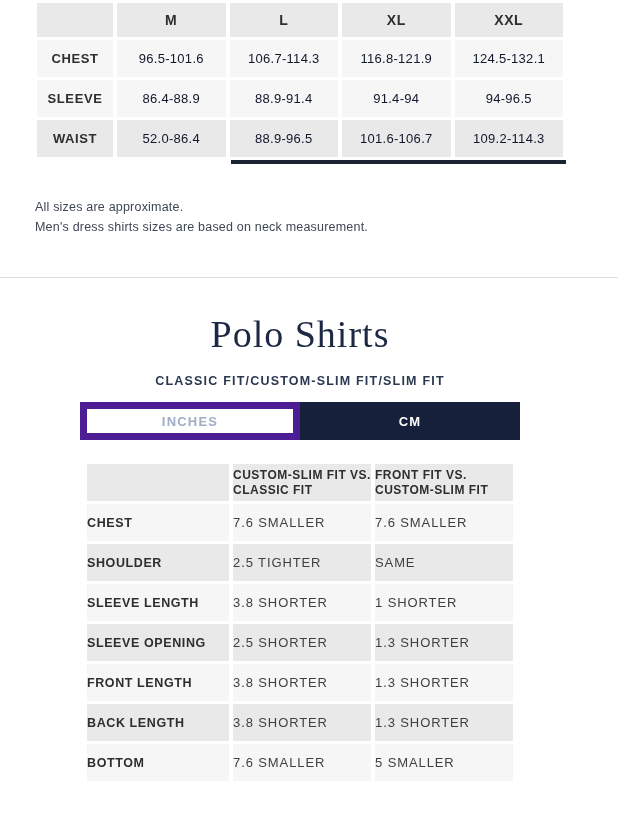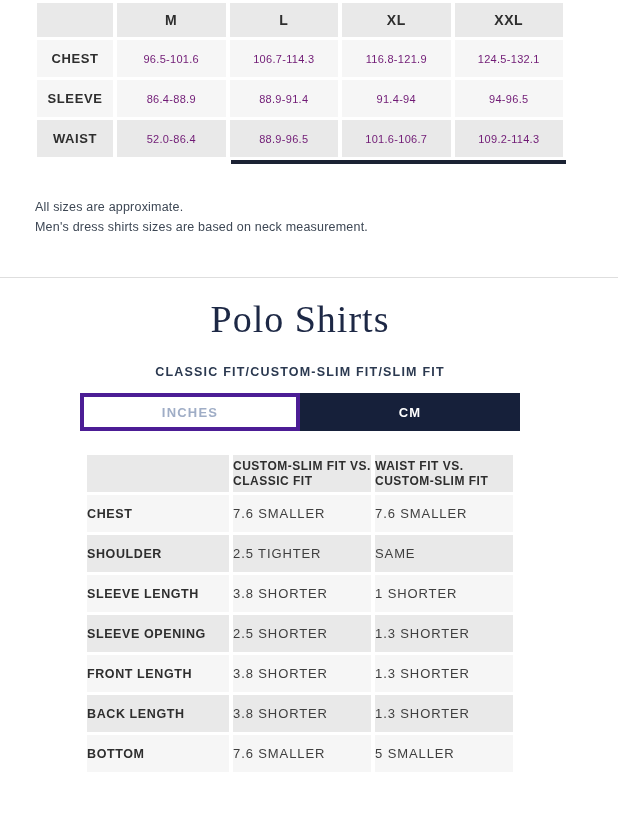--- a/index.html
+++ b/index.html
@@ -9,21 +9,21 @@
     -webkit-font-smoothing:antialiased;
   }
   .content{width:600px;}
 
   
   .t1-wrap{margin:0 0 0 33px;width:534px;}
   table{border-collapse:separate;table-layout:fixed;}
   #t1{border-spacing:4px 3px;width:534px;}
   #t1 th,#t1 td{
     text-align:center;vertical-align:middle;padding:0;
-    font-size:11px;color:#701a75;letter-spacing:.3px;
+    font-size:13px;color:#0f172a;letter-spacing:.3px;
   }
   #t1 .col-label{width:76px;}
   #t1 thead th{height:34px;font-weight:bold;font-size:14px;color:#2e2e2e;letter-spacing:.6px;}
   #t1 tbody th,#t1 tbody td{height:37px;}
   #t1 tbody th{font-weight:bold;font-size:13px;color:#2e2e2e;letter-spacing:.6px;}
   .row-dark>*{background:#e9e9e9;}
   .row-light>*{background:#f6f6f6;}
 
   .scroll-thumb{
     margin-left:198px;width:335px;height:4px;background:#1b2233;
@@ -31,37 +31,37 @@
 
   
   .notes{margin:33px 0 0 35px;}
   .note-line{font-size:12.5px;line-height:20px;color:#3d4754;letter-spacing:.2px;}
 
   
   .divider{margin-top:40px;width:618px;height:1px;background:#dedede;}
 
   
   .polo-title{
-    margin-top:19px;text-align:center;
+    margin-top:34px;text-align:center;
     font-family:"Liberation Serif",serif;font-weight:400;
     font-size:38px;line-height:44px;color:#1d2845;letter-spacing:1px;
   }
   .polo-subtitle{
-    margin-top:24px;text-align:center;
+    margin-top:18px;text-align:center;
     font-size:12.5px;font-weight:bold;color:#2b3950;letter-spacing:1.2px;
   }
 
   .unit-tabs{
     margin:14px auto 0 auto;width:440px;height:38px;display:flex;
   }
   .unit-tab{
     width:50%;height:100%;display:flex;align-items:center;justify-content:center;
     font-size:13px;font-weight:bold;letter-spacing:1.2px;cursor:pointer;box-sizing:border-box;
   }
-  .unit-tab.inactive{background:#ffffff;border:4px solid #4c1d95;color:#9fadc6;}
+  .unit-tab.inactive{background:#ffffff;border:7px solid #4c1d95;color:#9fadc6;}
   .unit-tab.active{background:#16203a;border:1px solid #16203a;color:#ffffff;text-align:right;}
 
   
   .t2-wrap{margin:21px auto 0 auto;width:434px;}
   #t2{border-spacing:4px 3px;width:434px;}
   #t2 th,#t2 td{
     text-align:left;vertical-align:middle;padding:0;
     font-size:13px;color:#3f3f3f;letter-spacing:.9px;
   }
   #t2 .col-label{width:142px;}
@@ -141,21 +141,21 @@
     <table id="t2">
       <colgroup>
           <col class="col-label">
           <col>
           <col>
         </colgroup>
       <thead>
         <tr class="row-dark">
           <th></th>
           <th>CUSTOM-SLIM FIT VS. CLASSIC FIT</th>
-          <th>WAIST FIT VS. CUSTOM-SLIM FIT</th>
+          <th>FRONT FIT VS. CUSTOM-SLIM FIT</th>
         </tr>
       </thead>
       <tbody>
         <tr class="row-light">
           <th>CHEST</th>
           <td>7.6 SMALLER</td>
           <td>7.6 SMALLER</td>
         </tr>
         <tr class="row-dark">
           <th>SHOULDER</th>

